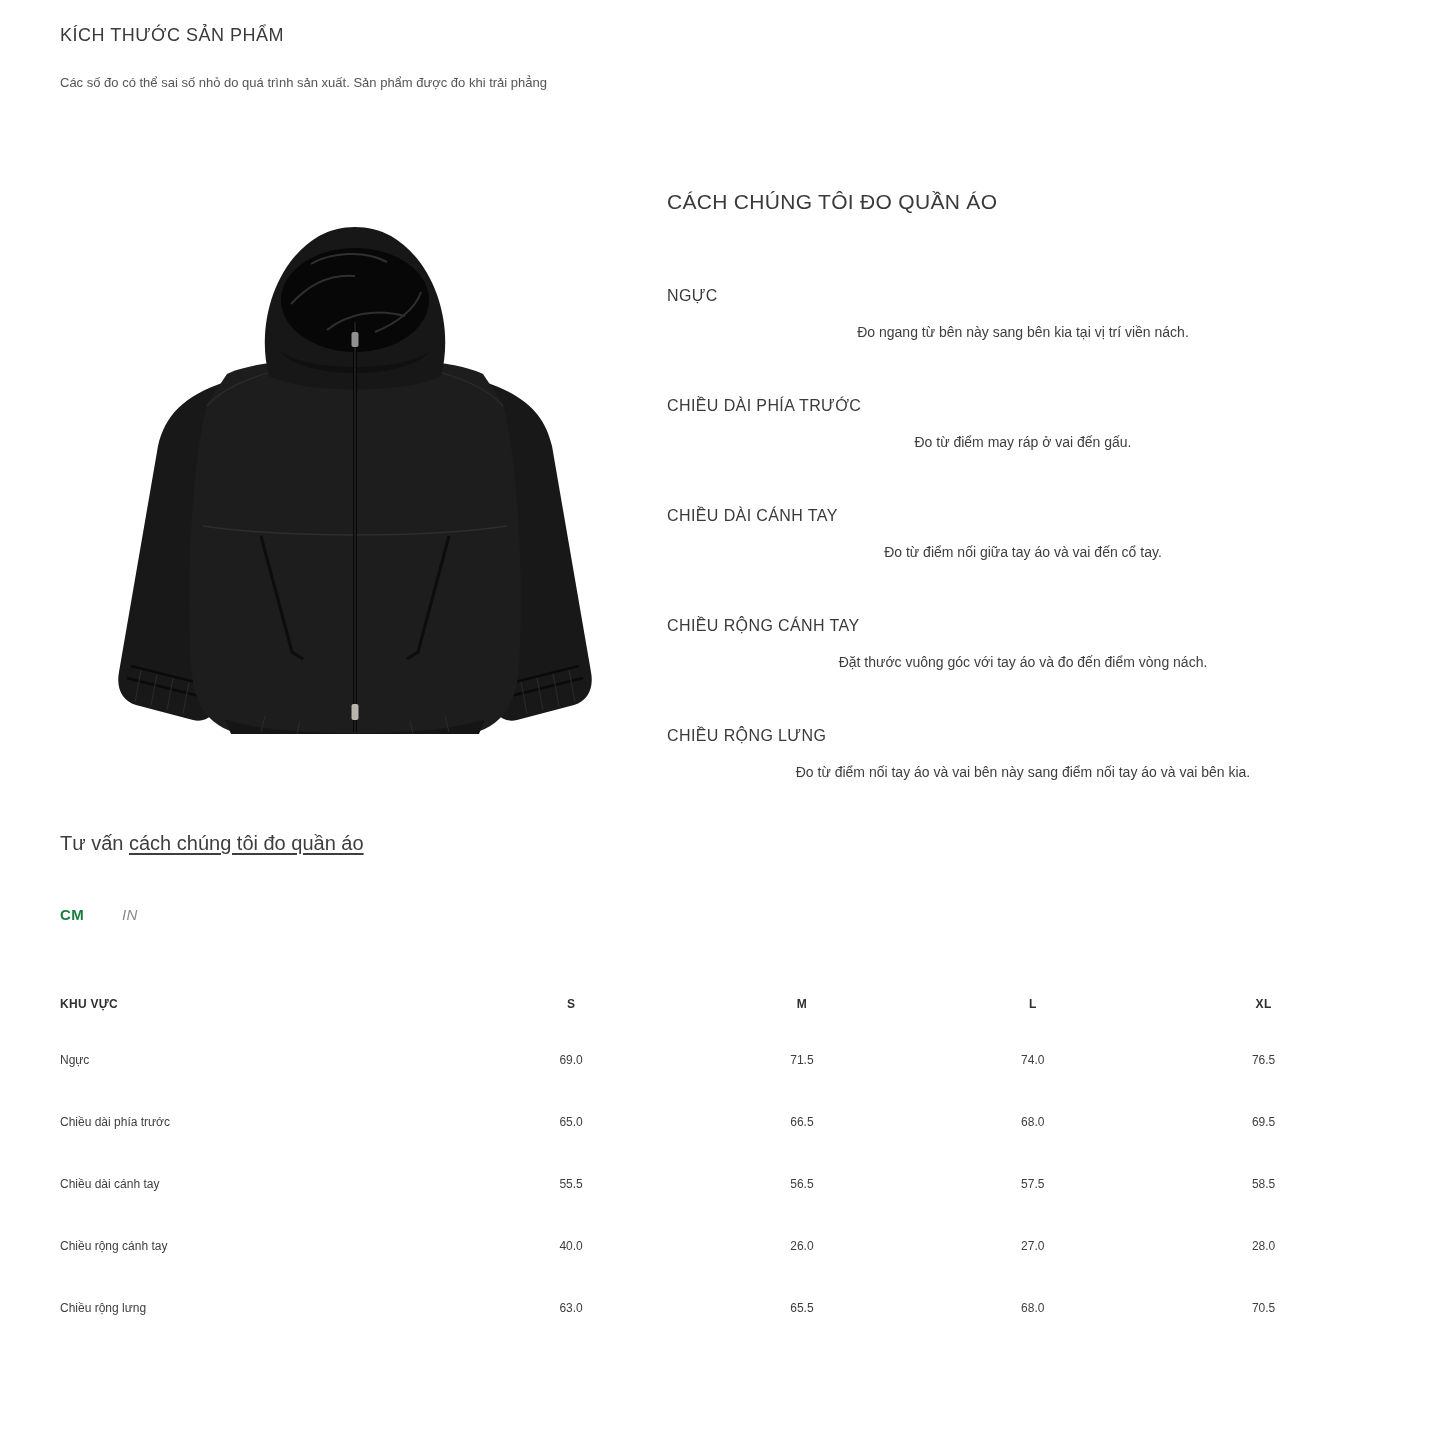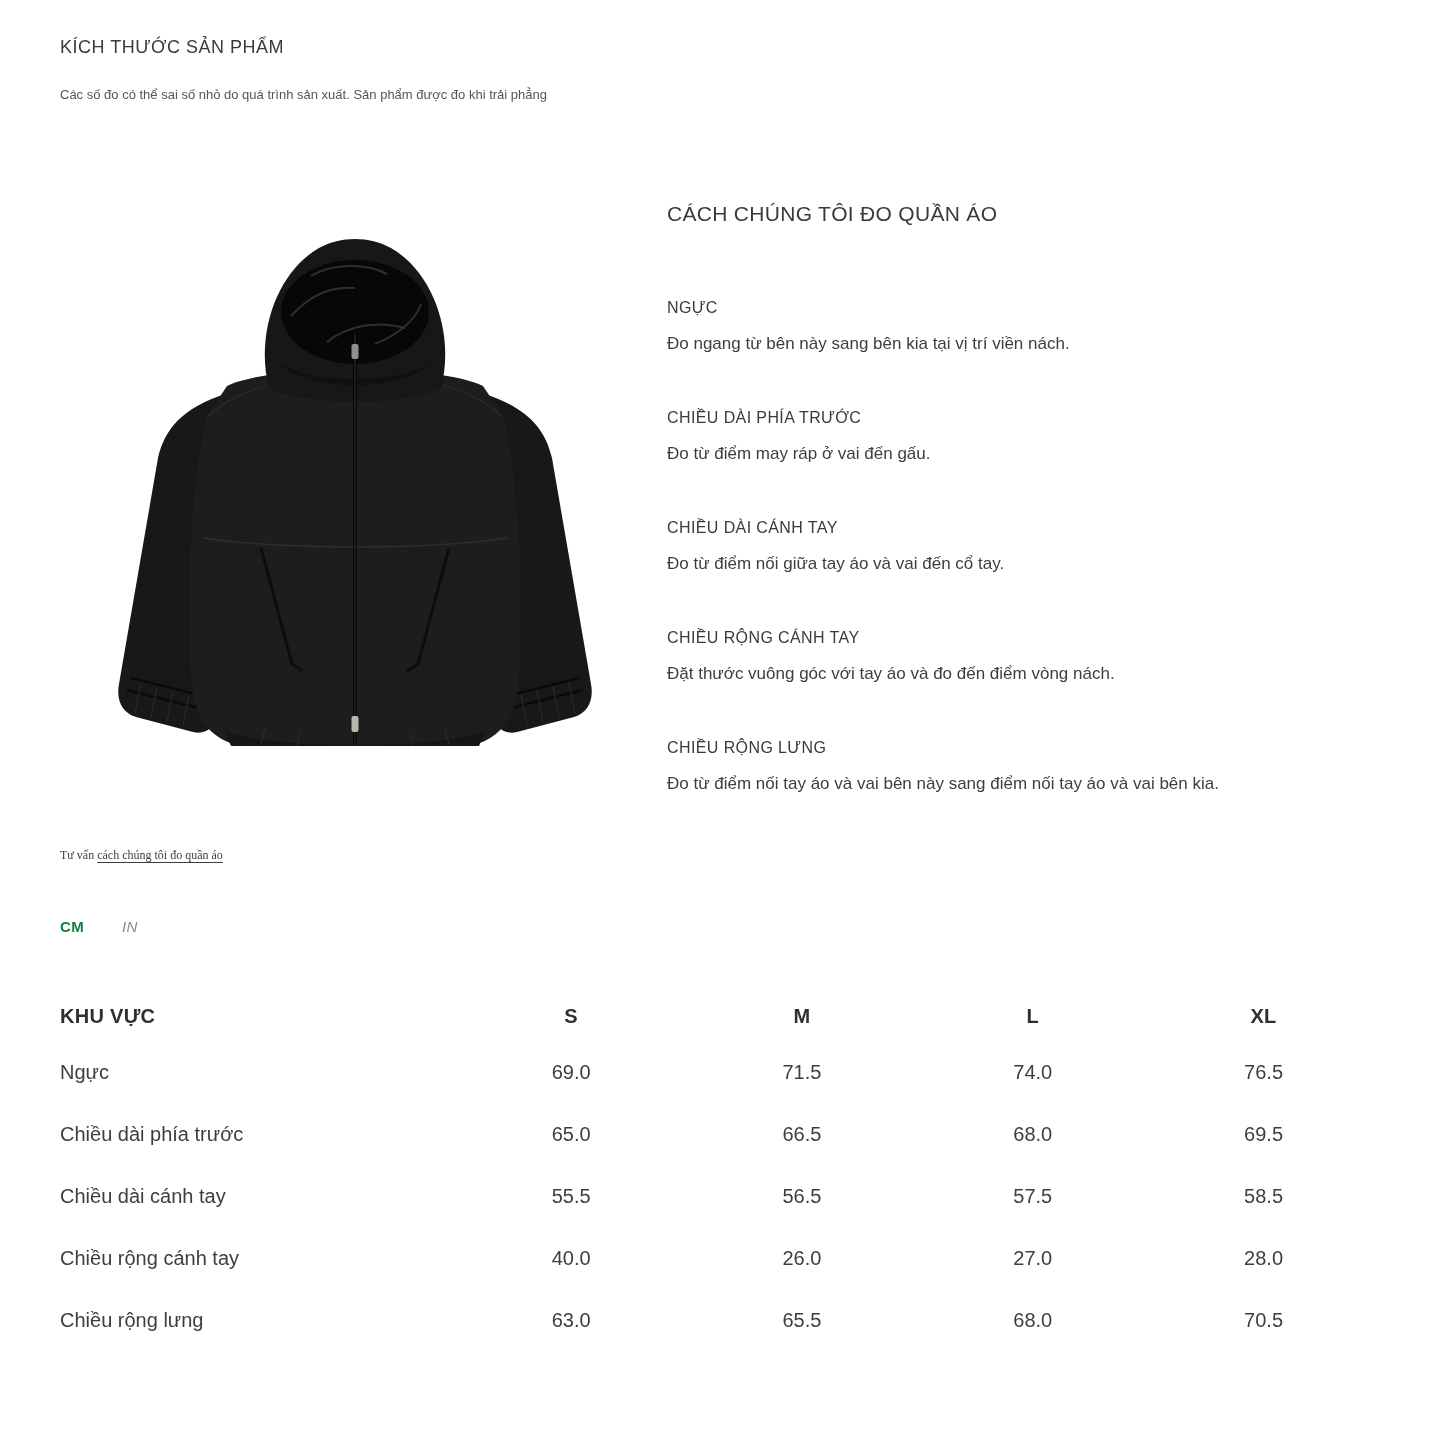--- a/index.html
+++ b/index.html
@@ -4,21 +4,21 @@
 <style>
   * { box-sizing: border-box; }
   html, body { margin: 0; padding: 0; }
   body {
     width: 1439px; height: 1439px;
     background: #ffffff;
     font-family: "Liberation Sans", "DejaVu Sans", sans-serif;
     color: #3e3e3e;
     -webkit-font-smoothing: antialiased;
   }
-  .container { padding: 36px 60px 0 60px; width: 1439px; }
+  .container { padding: 24px 60px 0 60px; width: 1439px; }
 
   .page-title {
     font-size: 18px; font-weight: 400; letter-spacing: .5px;
     color: #3a3a3a; line-height: 22px;
   }
   .page-subtitle {
     margin-top: 27px; font-size: 13px; color: #555555; line-height: 20px;
   }
 
   .columns { display: flex; margin-top: 93px; }
@@ -31,35 +31,35 @@
     font-size: 21px; font-weight: 400; letter-spacing: .3px;
     color: #3a3a3a; line-height: 26px;
   }
   .guide-sections { margin-top: 70px; }
   .guide-section { margin-bottom: 52px; }
   .guide-section:last-child { margin-bottom: 0; }
   .guide-label {
     font-size: 16px; letter-spacing: .4px; color: #3a3a3a;
     line-height: 22px; margin-bottom: 14px;
   }
-  .guide-desc { font-size: 17px; color: #3e3e3e; line-height: 22px; }
-
-  .advice { margin-top: 48px; font-size: 12px; line-height: 22px; color: #3e3e3e; font-family: Liberation Serif, serif; }
+  .guide-desc { font-size: 14px; color: #3e3e3e; line-height: 22px; text-align: center; }
+
+  .advice { margin-top: 48px; font-size: 20px; line-height: 22px; color: #3e3e3e; }
   .advice a { color: #3e3e3e; text-decoration: underline; text-underline-offset: 3px; cursor: pointer; }
 
   .unit-toggle { margin-top: 52px; font-size: 15px; line-height: 18px; }
   .unit-cm { font-weight: 700; color: #15803d; cursor: pointer; letter-spacing: .3px; }
   .unit-in { color: #8a8a8a; margin-left: 34px; cursor: pointer; letter-spacing: .3px; font-style: italic; }
 
   table.size-table {
     margin-top: 55px; width: 100%; border-collapse: collapse; table-layout: fixed;
   }
   table.size-table th, table.size-table td {
     padding: 0; vertical-align: middle; font-weight: 400;
-    font-size: 20px; color: #3e3e3e;
+    font-size: 12px; color: #3e3e3e;
   }
   table.size-table thead th { height: 50px; font-weight: 700; color: #2f2f2f; letter-spacing: .3px; }
   table.size-table tbody td, table.size-table tbody th { height: 62px; text-align: center; }
   .col-region { text-align: left; }
   .col-size { text-align: center; }
   table.size-table tbody th { text-align: left; font-weight: 400; }
 </style>
 </head>
 <body>
 

